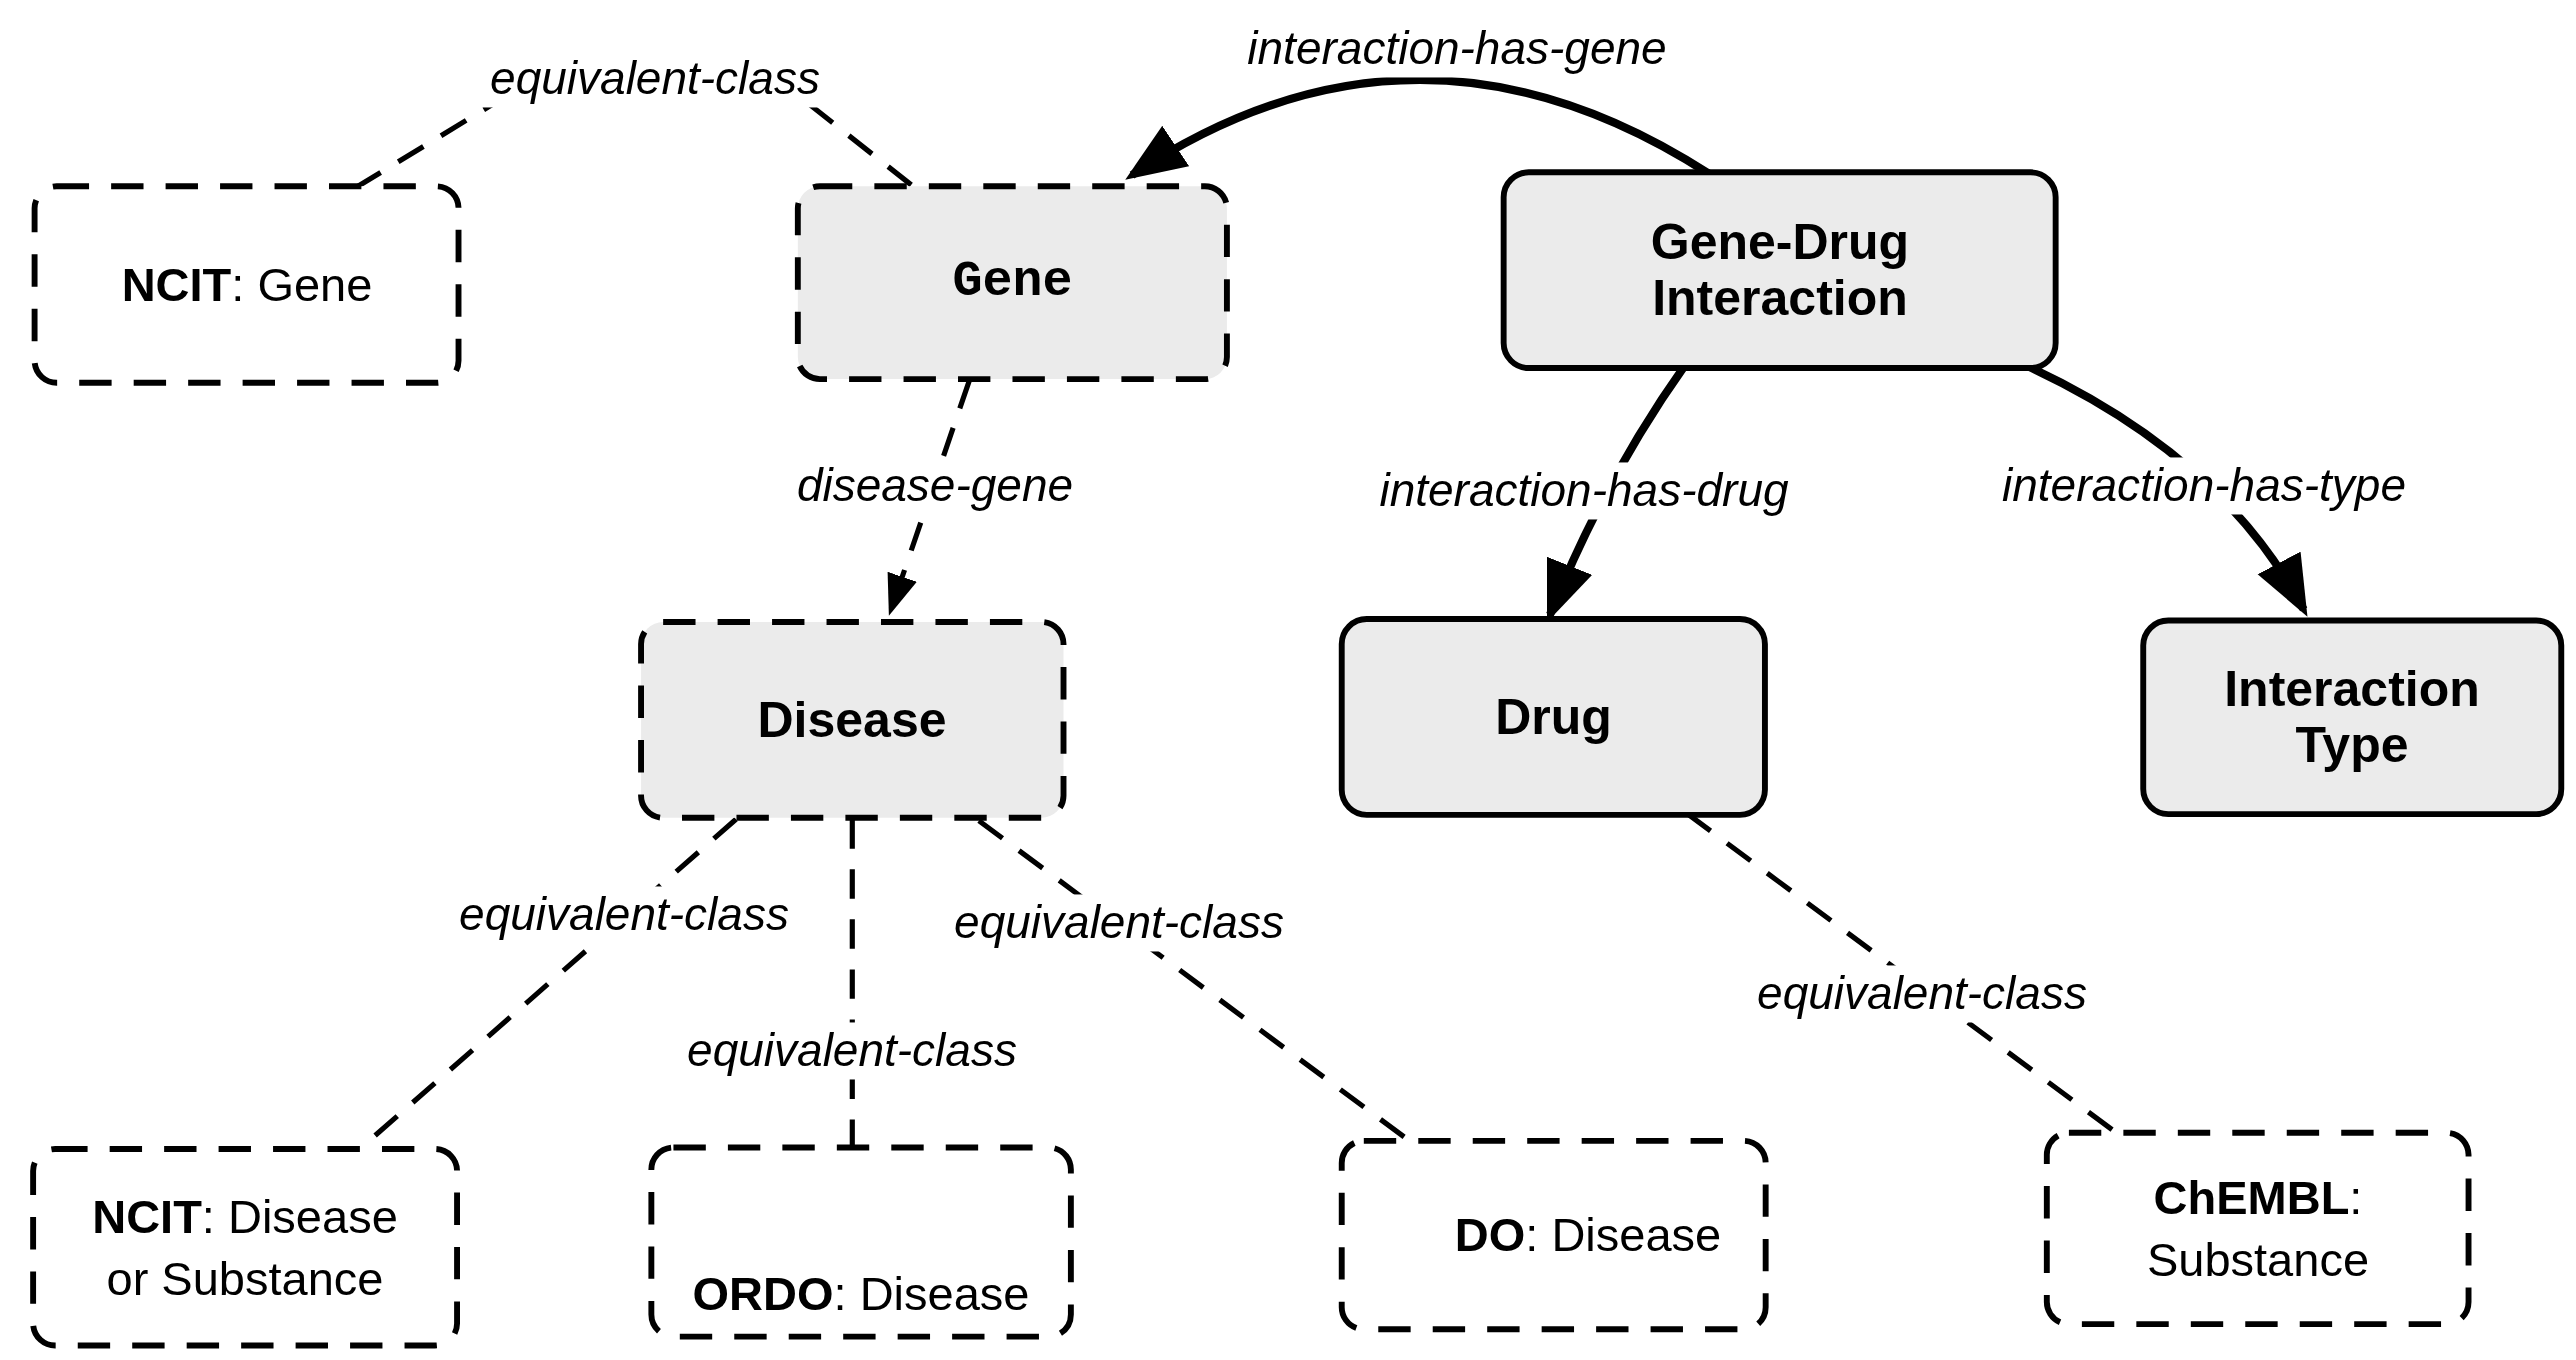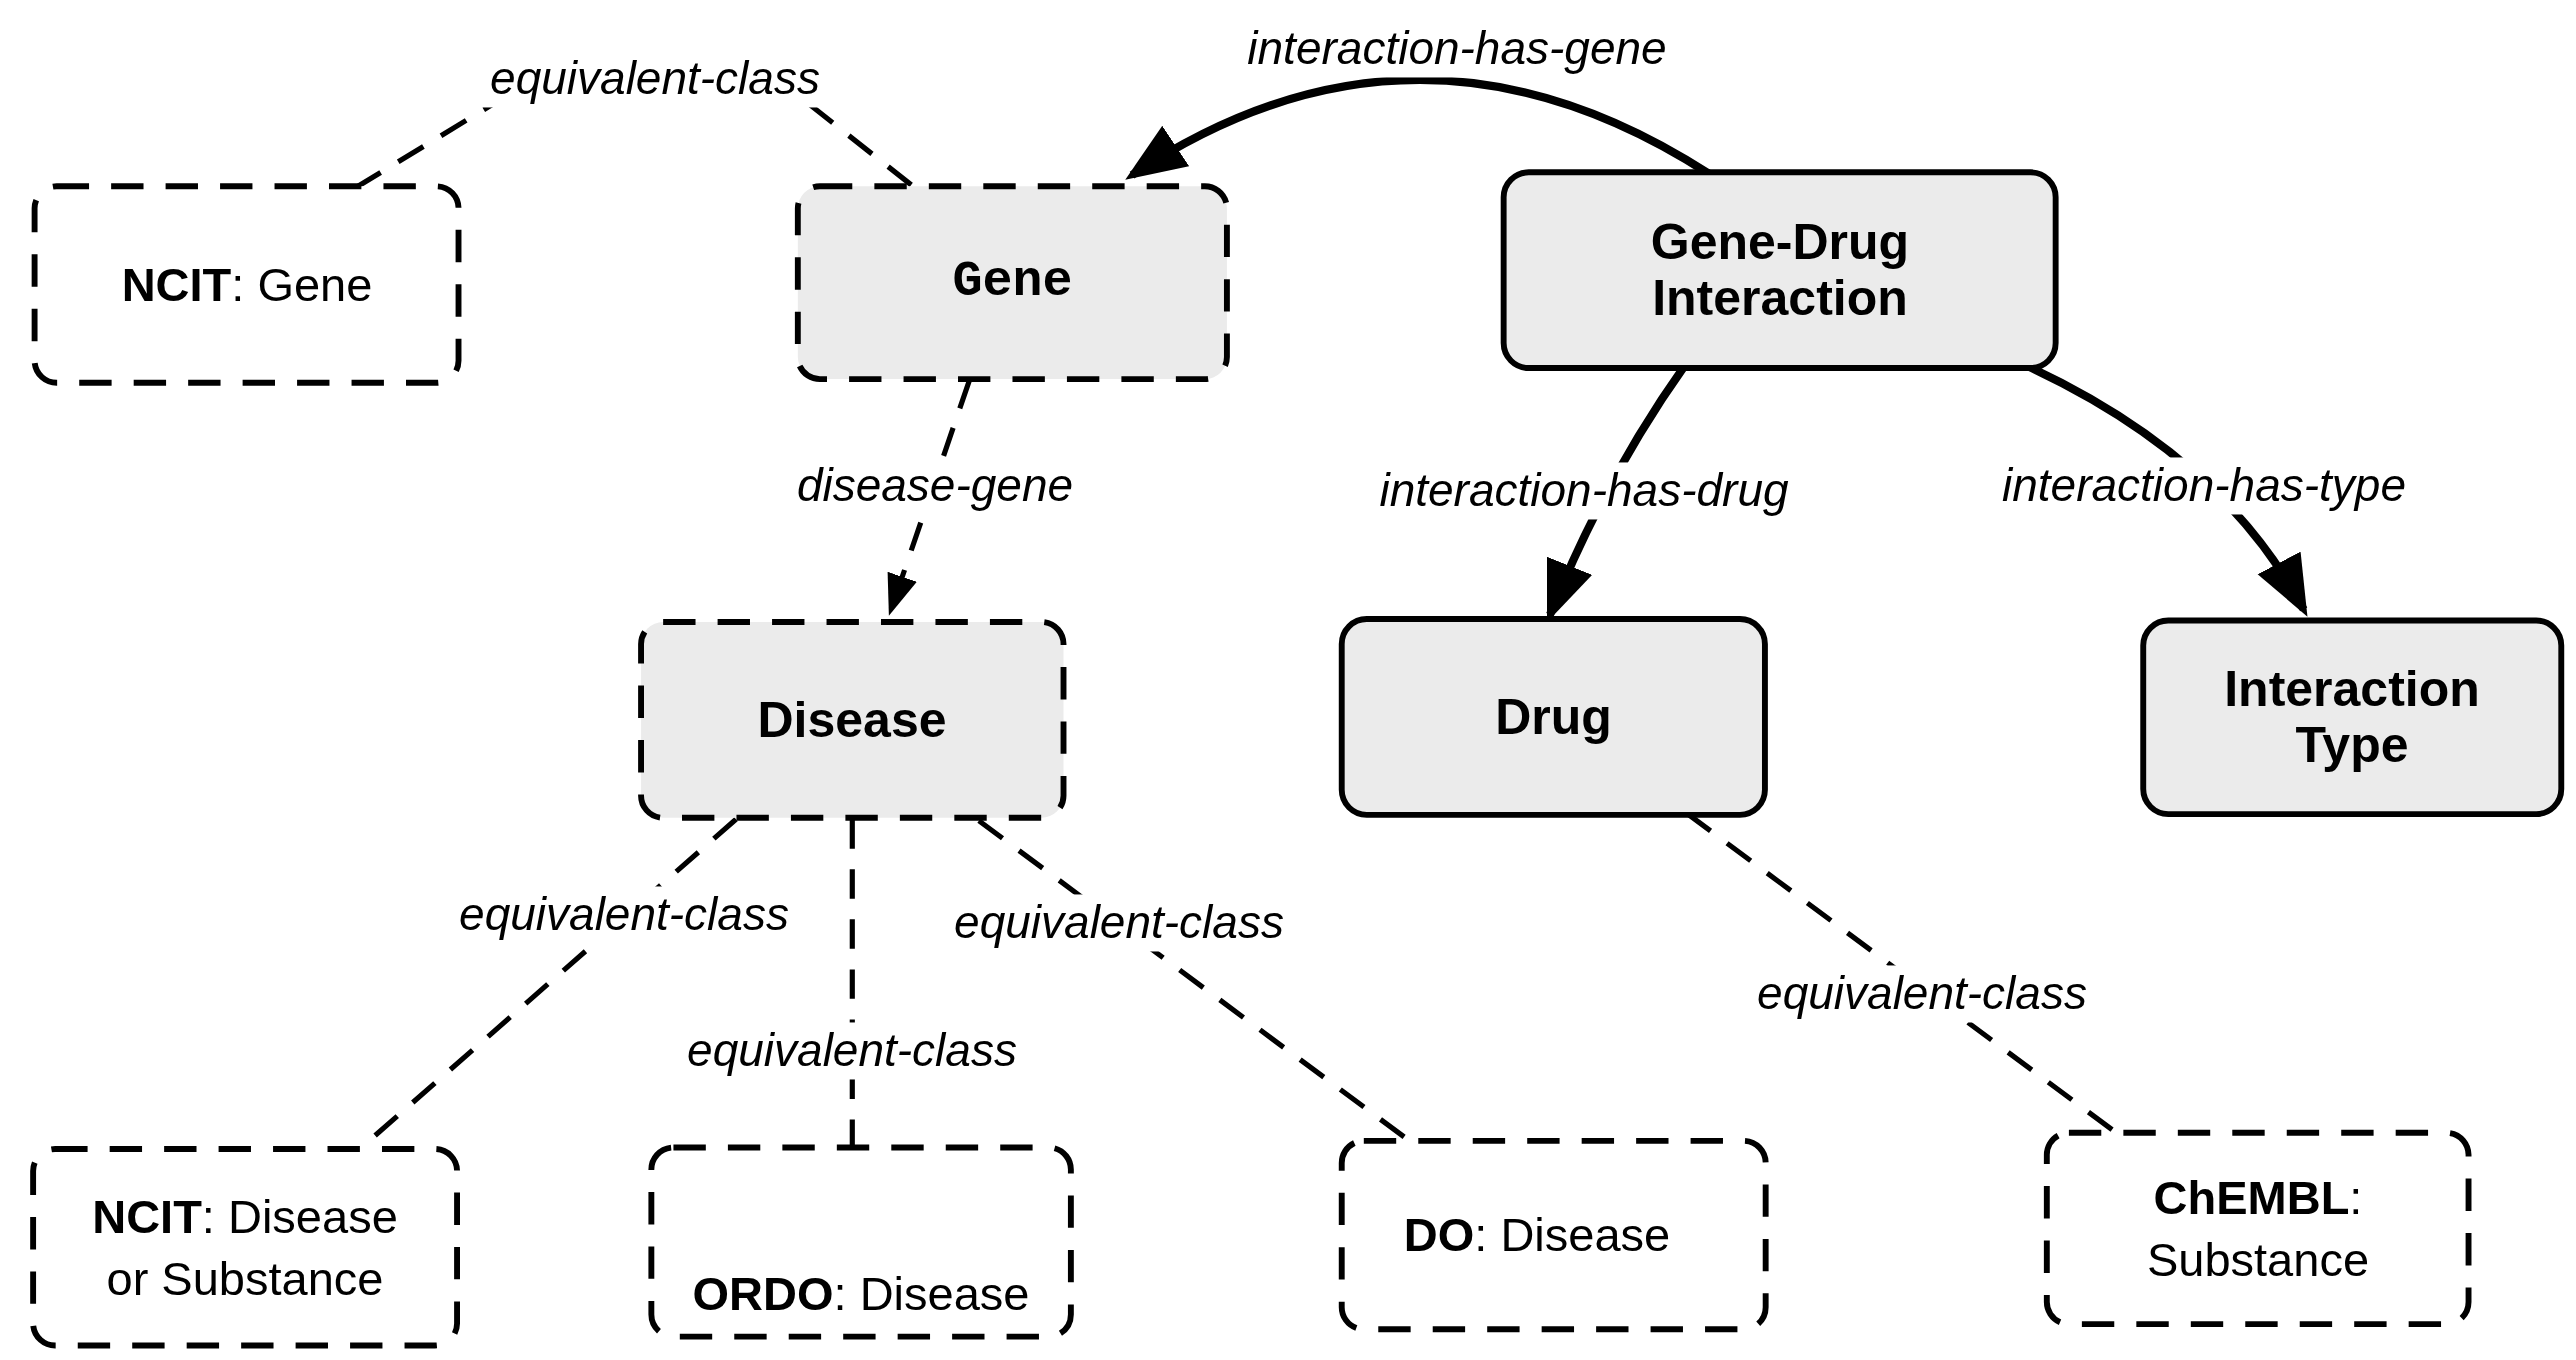--- a/index.html
+++ b/index.html
@@ -94,21 +94,21 @@
 
   <div class="txt ref-label" style="left:33px; top:1149px; width:424px; height:197px;">
     <span><b>NCIT</b><span>: Disease</span><br>
     <span>or Substance</span></span>
   </div>
 
   <div class="txt ref-label" style="left:651px; top:1199px; width:420px; height:189px;">
     <span><b>ORDO</b><span>: Disease</span></span>
   </div>
 
-  <div class="txt ref-label" style="left:1325px; top:1141px; width:424px; height:188px;text-align:center;">
+  <div class="txt ref-label" style="left:1376px; top:1141px; width:424px; height:188px;text-align:center;">
     <span><b>DO</b><span>: Disease</span></span>
   </div>
 
   <div class="txt ref-label" style="left:2047px; top:1133px; width:422px; height:191px;">
     <span><b>ChEMBL</b><span>:</span><br>
     <span>Substance</span></span>
   </div>
 
   <div class="rel-label" style="left:655px; top:79px;">equivalent-class</div>
 

